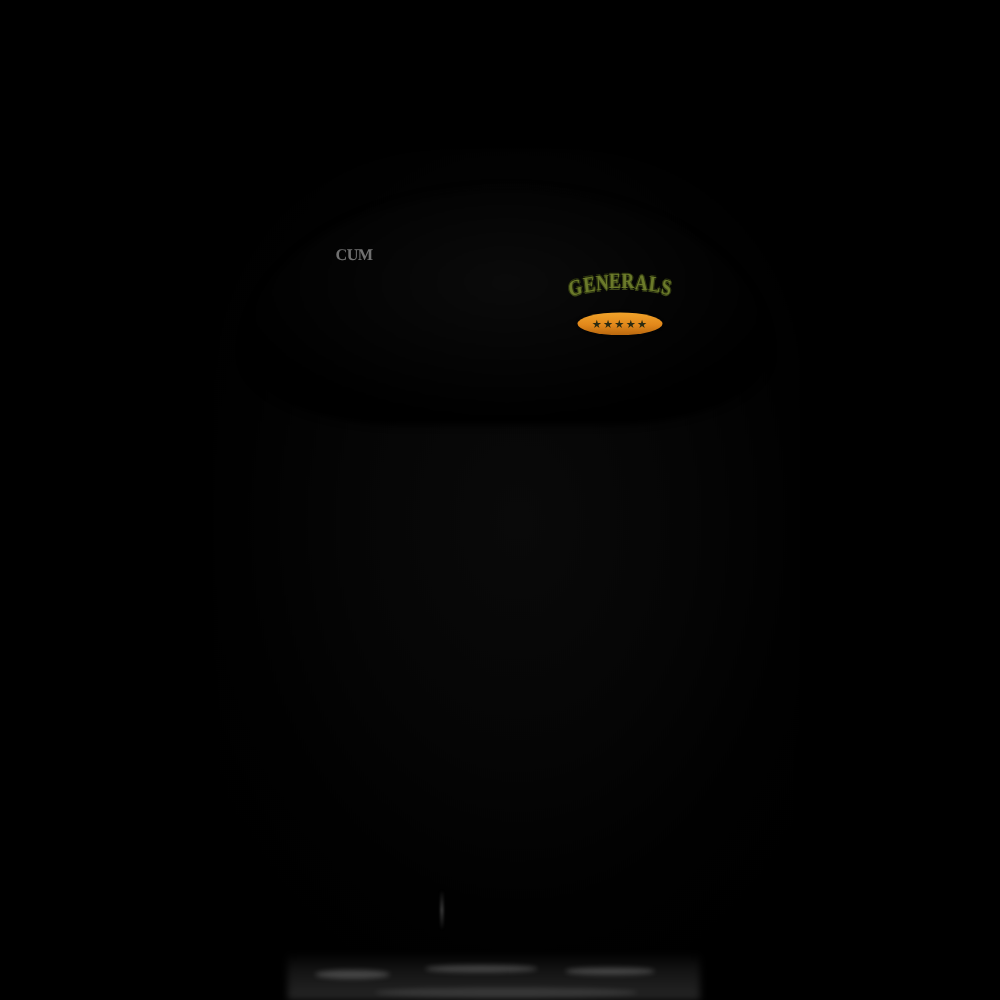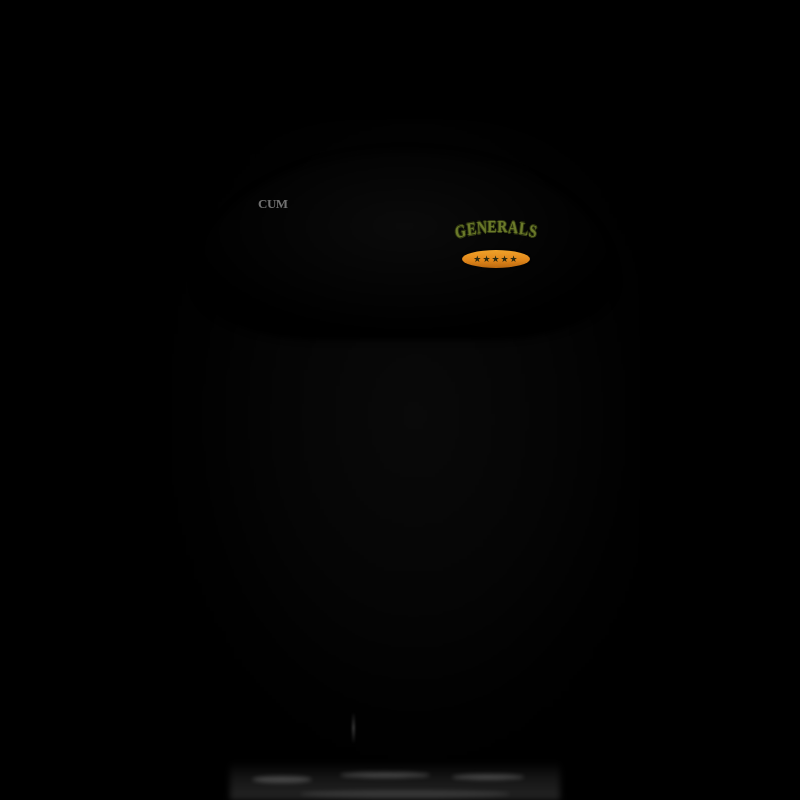--- a/index.html
+++ b/index.html
@@ -51,21 +51,21 @@
     position: absolute;
     left: 258px;
     top: 193px;
     width: 40px;
     height: 22px;
     color: #c9c9c9;
     font-size: 13px;
     font-weight: 700;
     letter-spacing: -0.5px;
     line-height: 22px;
-    text-align: left;
+    text-align: right;
     opacity: 0.55;
     filter: blur(0.6px);
     font-family: "Liberation Serif", serif;
     white-space: nowrap;
   }
 
   
   .logo {
     position: absolute;
     left: 452px;

